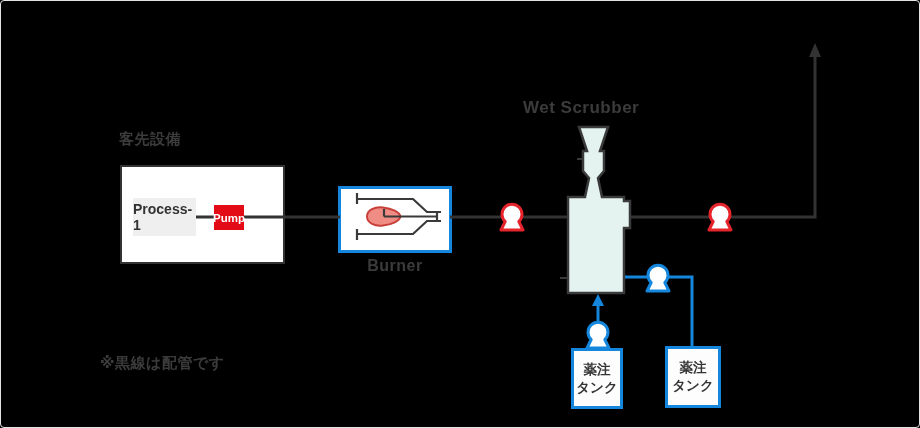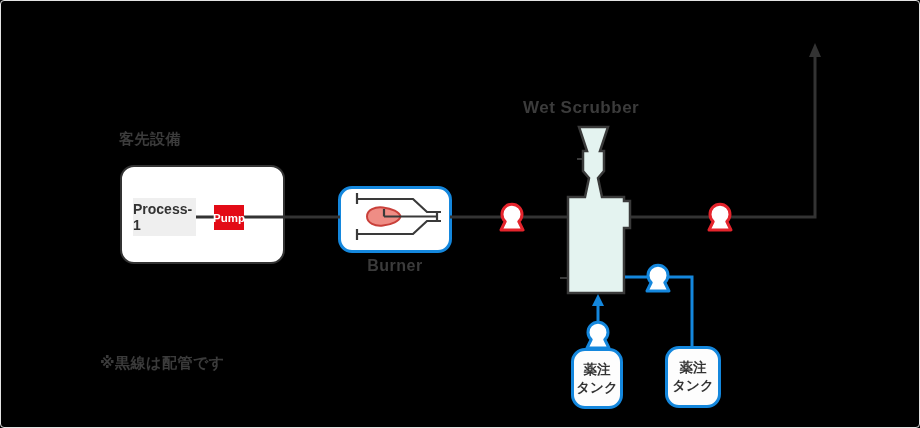--- a/index.html
+++ b/index.html
@@ -3,21 +3,21 @@
 <meta charset="utf-8">
 <style>
   html,body{margin:0;padding:0;background:#000;}
   .stage{
     position:relative;width:918px;height:426px;background:var(--background,#000);
     border:1px solid #e3e3e3;border-radius:4px;overflow:hidden;
     font-family:"Liberation Sans","DejaVu Sans",sans-serif;
   }
   .abs{position:absolute;}
   svg.layer{position:absolute;left:0;top:0;z-index:2;pointer-events:none;}
-  .z1{z-index:1;border-radius:14px;} .z3{z-index:3;}
+  .z1{z-index:1;} .z3{z-index:3;}
 
   .heading{font-weight:bold;color:var(--text-dark,#3b3b3b);letter-spacing:0.5px;}
   .customer-box{left:119px;top:164px;width:161px;height:95px;background:#fff;border:2px solid var(--box-border-dark,#333);}
   .process-box{left:132px;top:197px;width:63px;height:38px;background:var(--process-box-fill,#efefef);
     display:flex;align-items:center;justify-content:center;font-size:14px;font-weight:bold;color:#333;}
   .pump-box{left:213px;top:204px;width:30px;height:25px;background:var(--pump-box-red,#e30b16);
     display:flex;align-items:center;justify-content:center;font-size:11.5px;font-weight:bold;color:#fff;}
   .burner-box{left:337px;top:185px;width:108px;height:61px;background:#fff;border:3px solid var(--accent-blue,#1487dd);}
   .burner-label{left:337px;top:256px;width:114px;text-align:center;font-size:16px;}
   .ws-label{left:522px;top:97px;font-size:17px;}

